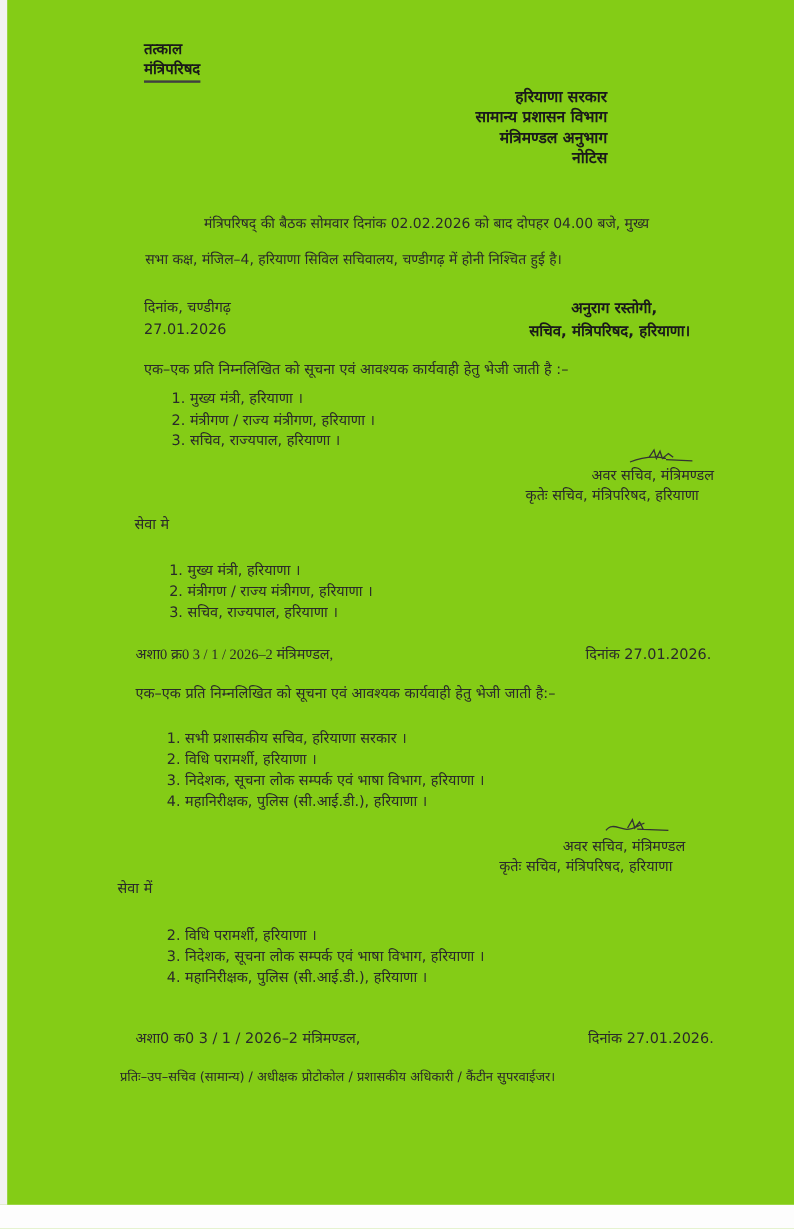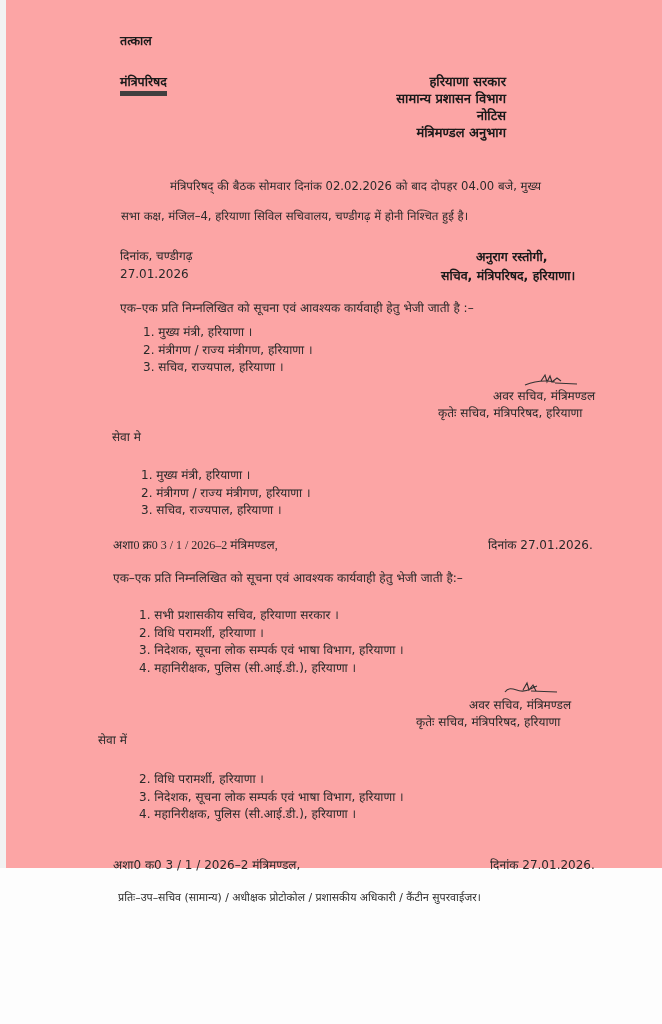--- a/index.html
+++ b/index.html
@@ -4,48 +4,48 @@
   <style>
     html, body { margin: 0; padding: 0; }
     body {
       width: 662px; height: 1024px; overflow: hidden;
       background: #fdfdfd;
       font-family: "DejaVu Sans", "Liberation Sans", sans-serif;
       color: #2a2a2a;
       position: relative;
     }
     .page {
-      position: absolute; left: 0; top: 0; width: 662px; height: 868px;
-      background: #fca5a5;
+      position: absolute; left: 0; top: 0; width: 662px; height: 1004px;
+      background: #84cc16;
       border-left: 6px solid #f2f2f2;
       box-sizing: border-box;
     }
     .abs { position: absolute; white-space: nowrap; }
     .sm { font-size: 12px; line-height: 16px; }
     .md { font-size: 12.5px; line-height: 17px; }
     .bold { font-weight: bold; color: #1a1a1a; }
-    .underline { border-bottom: 5px solid #404040; padding-bottom: 1px; margin-top: 24px; }
+    .underline { border-bottom: 2px solid #404040; padding-bottom: 1px; }
     .center { text-align: right; }
     .list { position: absolute; margin: 7px; padding: 0; list-style: none; }
     .list li { font-size: 12px; line-height: 17.5px; white-space: nowrap; }
     .sig { position: absolute; }
   </style>
 </head>
 <body>
 
 <div class="page">
 
   <div class="abs md bold" style="left:114px; top:32px;">तत्काल</div>
   <div class="abs md bold underline" style="left:114px; top:49px;">मंत्रिपरिषद</div>
 
   <div class="abs bold center" style="left:300px; width:200px; top:73px; font-size:13px; line-height:17px;">
     <div>हरियाणा सरकार</div>
     <div>सामान्य प्रशासन विभाग</div>
+    <div>मंत्रिमण्डल अनुभाग</div>
     <div>नोटिस</div>
-    <div>मंत्रिमण्डल अनुभाग</div>
   </div>
 
   <div class="abs sm" style="left:164px; top:178px; font-size:11.6px;">मंत्रिपरिषद् की बैठक सोमवार दिनांक 02.02.2026 को बाद दोपहर 04.00 बजे, मुख्य</div>
   <div class="abs sm" style="left:115px; top:208px; font-size:11.6px;">सभा कक्ष, मंजिल–4, हरियाणा सिविल सचिवालय, चण्डीगढ़ में होनी निश्चित हुई है।</div>
 
   <div class="abs sm" style="left:114px; top:248px;">दिनांक, चण्डीगढ़</div>
   <div class="abs sm" style="left:114px; top:266px;">27.01.2026</div>
 
   <div class="abs bold" style="left:470px; top:248px; font-size:12.5px;">अनुराग रस्तोगी,</div>
   <div class="abs bold" style="left:435px; top:267px; font-size:12.5px;">सचिव, मंत्रिपरिषद, हरियाणा।</div>
@@ -88,15 +88,15 @@
 
   <div class="abs sm" style="left:92px; top:732px;">सेवा में</div>
   <ul class="list" style="left:126px; top:764px;">
     <li>2.  विधि परामर्शी, हरियाणा ।</li>
     <li>3.  निदेशक, सूचना लोक सम्पर्क एवं भाषा विभाग, हरियाणा ।</li>
     <li>4.  महानिरीक्षक, पुलिस (सी.आई.डी.), हरियाणा ।</li>
   </ul>
   <div class="abs sm" style="left:107px; top:857px;">अशा0 क0 3 / 1 / 2026–2 मंत्रिमण्डल,</div>
   <div class="abs sm" style="left:484px; top:857px;">दिनांक 27.01.2026.</div>
 
-  <div class="abs" style="left:112px; top:890px; font-size:10.8px; line-height:15px;">प्रतिः–उप–सचिव (सामान्य) / अधीक्षक प्रोटोकोल / प्रशासकीय अधिकारी / कैंटीन सुपरवाईजर।</div>
+  <div class="abs" style="left:94px; top:890px; font-size:10.8px; line-height:15px;">प्रतिः–उप–सचिव (सामान्य) / अधीक्षक प्रोटोकोल / प्रशासकीय अधिकारी / कैंटीन सुपरवाईजर।</div>
 
 </div>
 
 </body></html>

